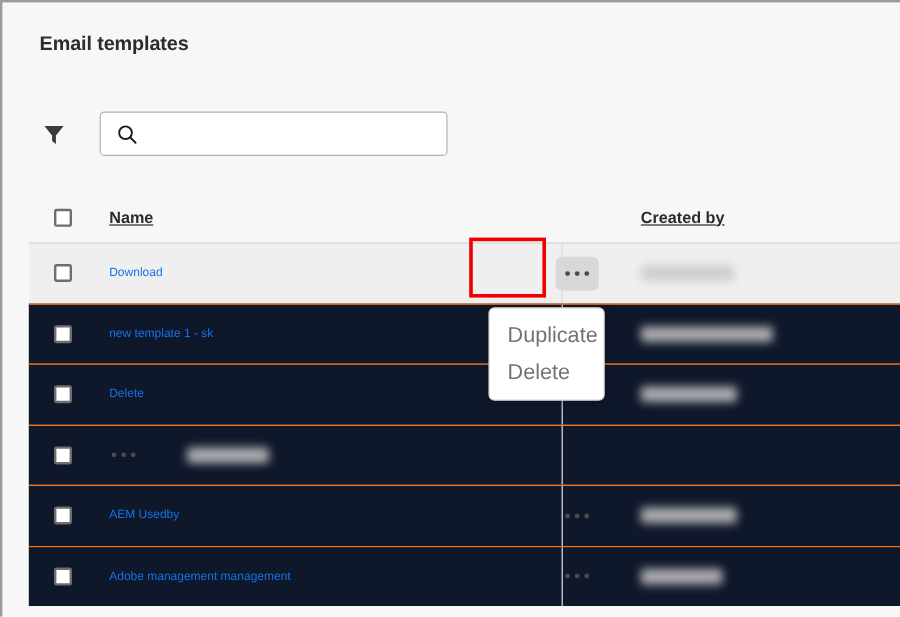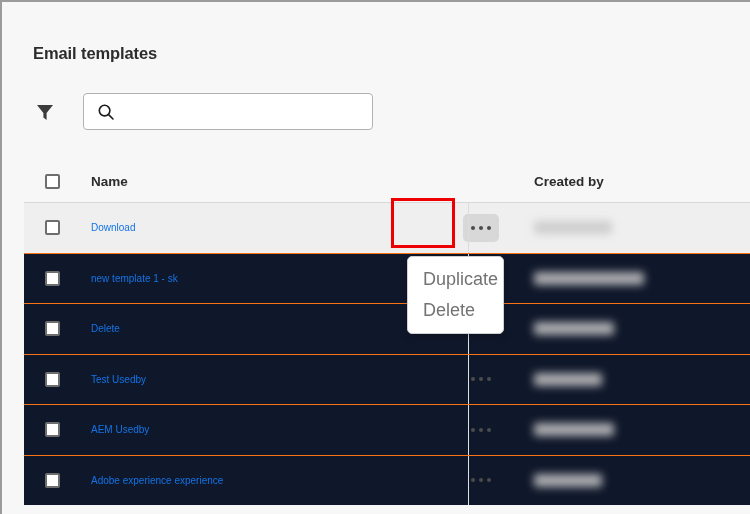--- a/index.html
+++ b/index.html
@@ -22,21 +22,21 @@
     box-sizing: border-box;
     border-top: 2px solid #9b9b9b;
     border-left: 2px solid #9b9b9b;
     overflow: hidden;
   }
 
   
   .page-title {
     position: absolute;
     left: 31px;
-    top: 42px;
+    top: 26px;
     font-size: 16.5px;
     font-weight: bold;
     color: #2c2c2c;
     letter-spacing: -0.1px;
   }
 
   
   .toolbar {
     position: absolute;
     left: 30px;
@@ -95,20 +95,21 @@
   .thead {
     display: flex;
     align-items: center;
     height: 42px;
     background: #f7f7f7;
   }
   .th {
     font-size: 13.5px;
     font-weight: bold;
     color: #2c2c2c;
+    text-decoration: underline;
   }
   .col-check {
     width: 46px;
     flex: 0 0 46px;
     display: flex;
     align-items: center;
     justify-content: flex-start;
     padding-left: 21px;
     box-sizing: border-box;
   }
@@ -361,23 +362,20 @@
             </div>
           </div>
           <div class="col-created">
             <div class="redact" style="width: 80px;"></div>
           </div>
         </div>
         <div class="row">
           <div class="col-check">
             <span class="cb"></span>
           </div>
-          <div class="name-cell">
-            <a class="name-link" style="color: rgb(20, 115, 230);">Test Usedby</a>
-          </div>
           <div class="actions-cell">
             <div class="dots-btn">
               <span class="dots">
                 <i></i>
                 <i></i>
                 <i></i>
               </span>
             </div>
           </div>
           <div class="col-created">
@@ -402,21 +400,21 @@
           </div>
           <div class="col-created">
             <div class="redact" style="width: 80px;"></div>
           </div>
         </div>
         <div class="row">
           <div class="col-check">
             <span class="cb"></span>
           </div>
           <div class="name-cell">
-            <a class="name-link" style="color: rgb(20, 115, 230);">Adobe experience experience</a>
+            <a class="name-link" style="color: rgb(20, 115, 230);">Adobe management management</a>
           </div>
           <div class="actions-cell">
             <div class="dots-btn">
               <span class="dots">
                 <i></i>
                 <i></i>
                 <i></i>
               </span>
             </div>
           </div>

